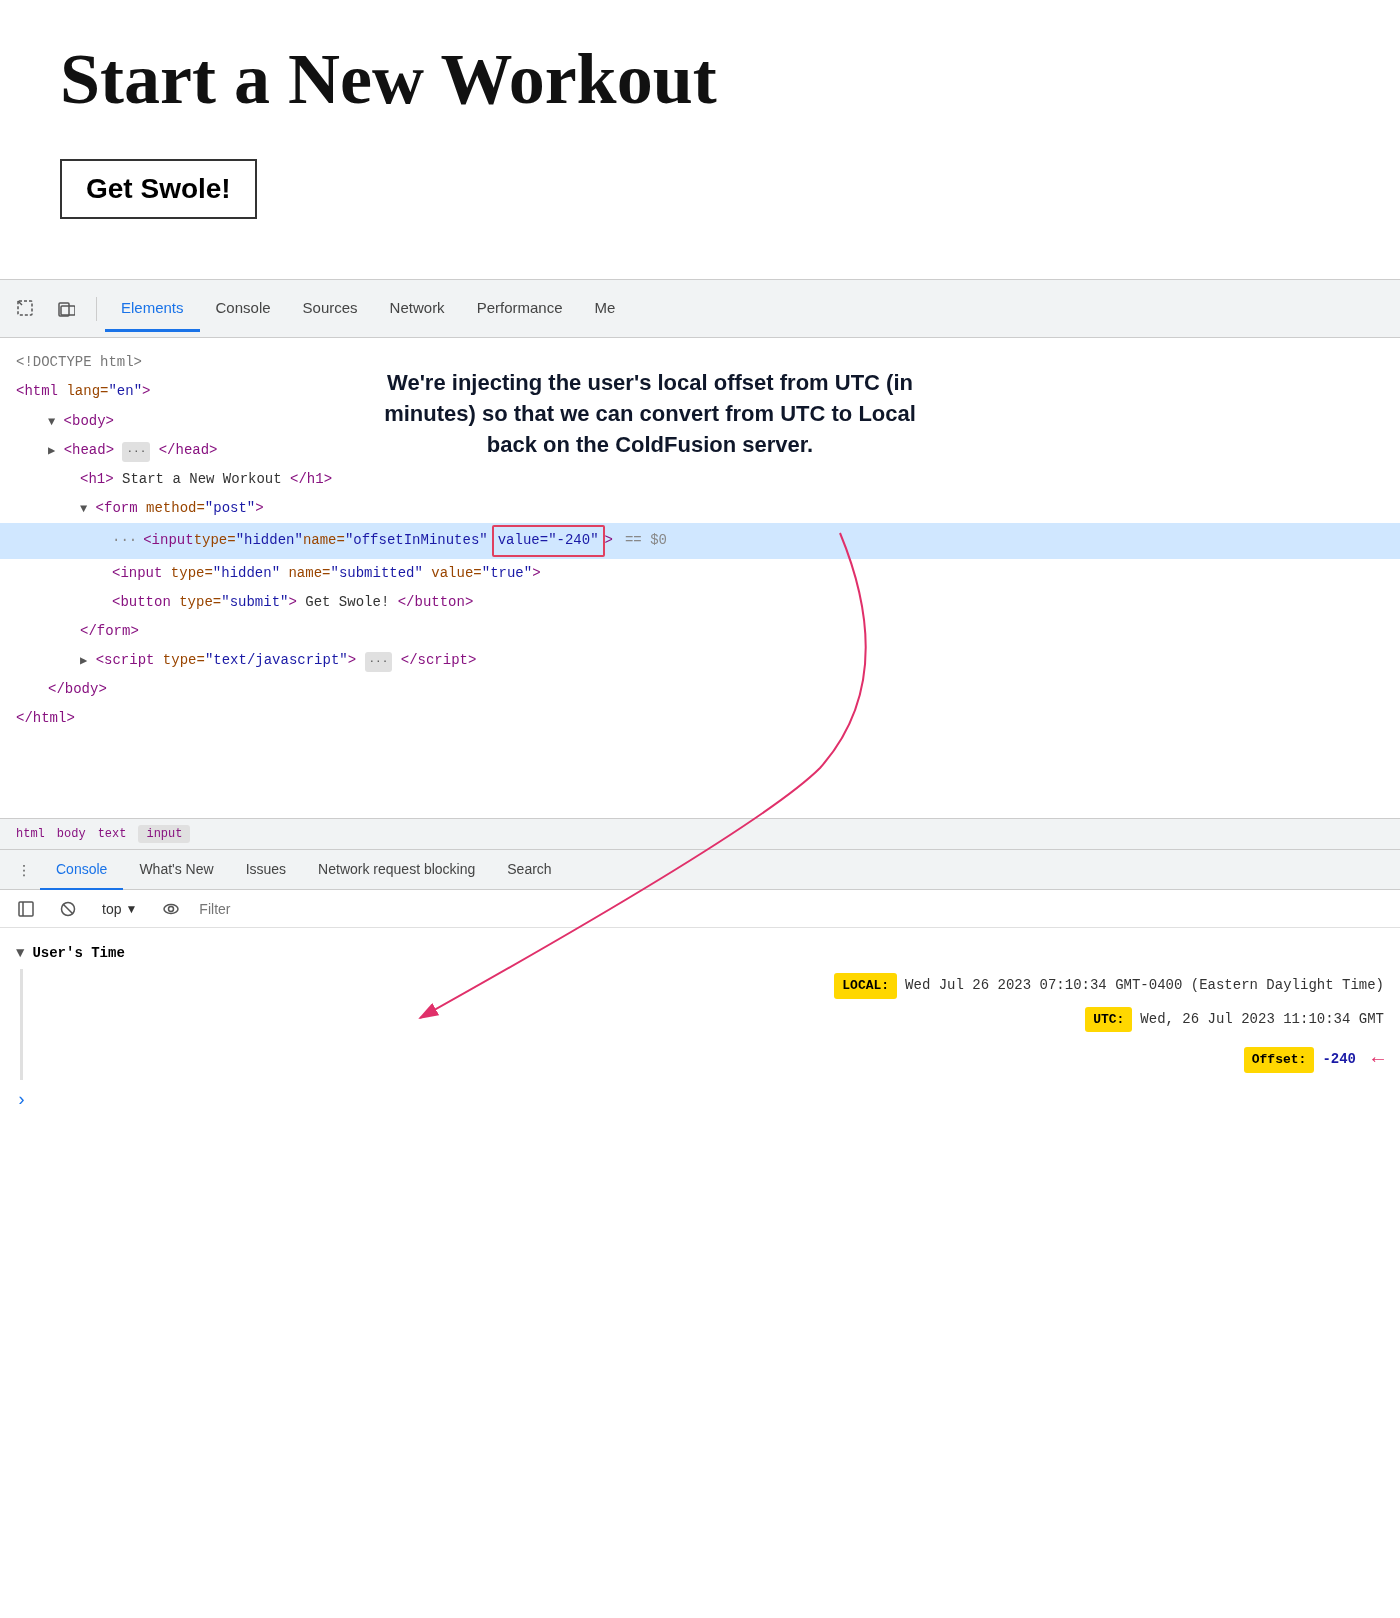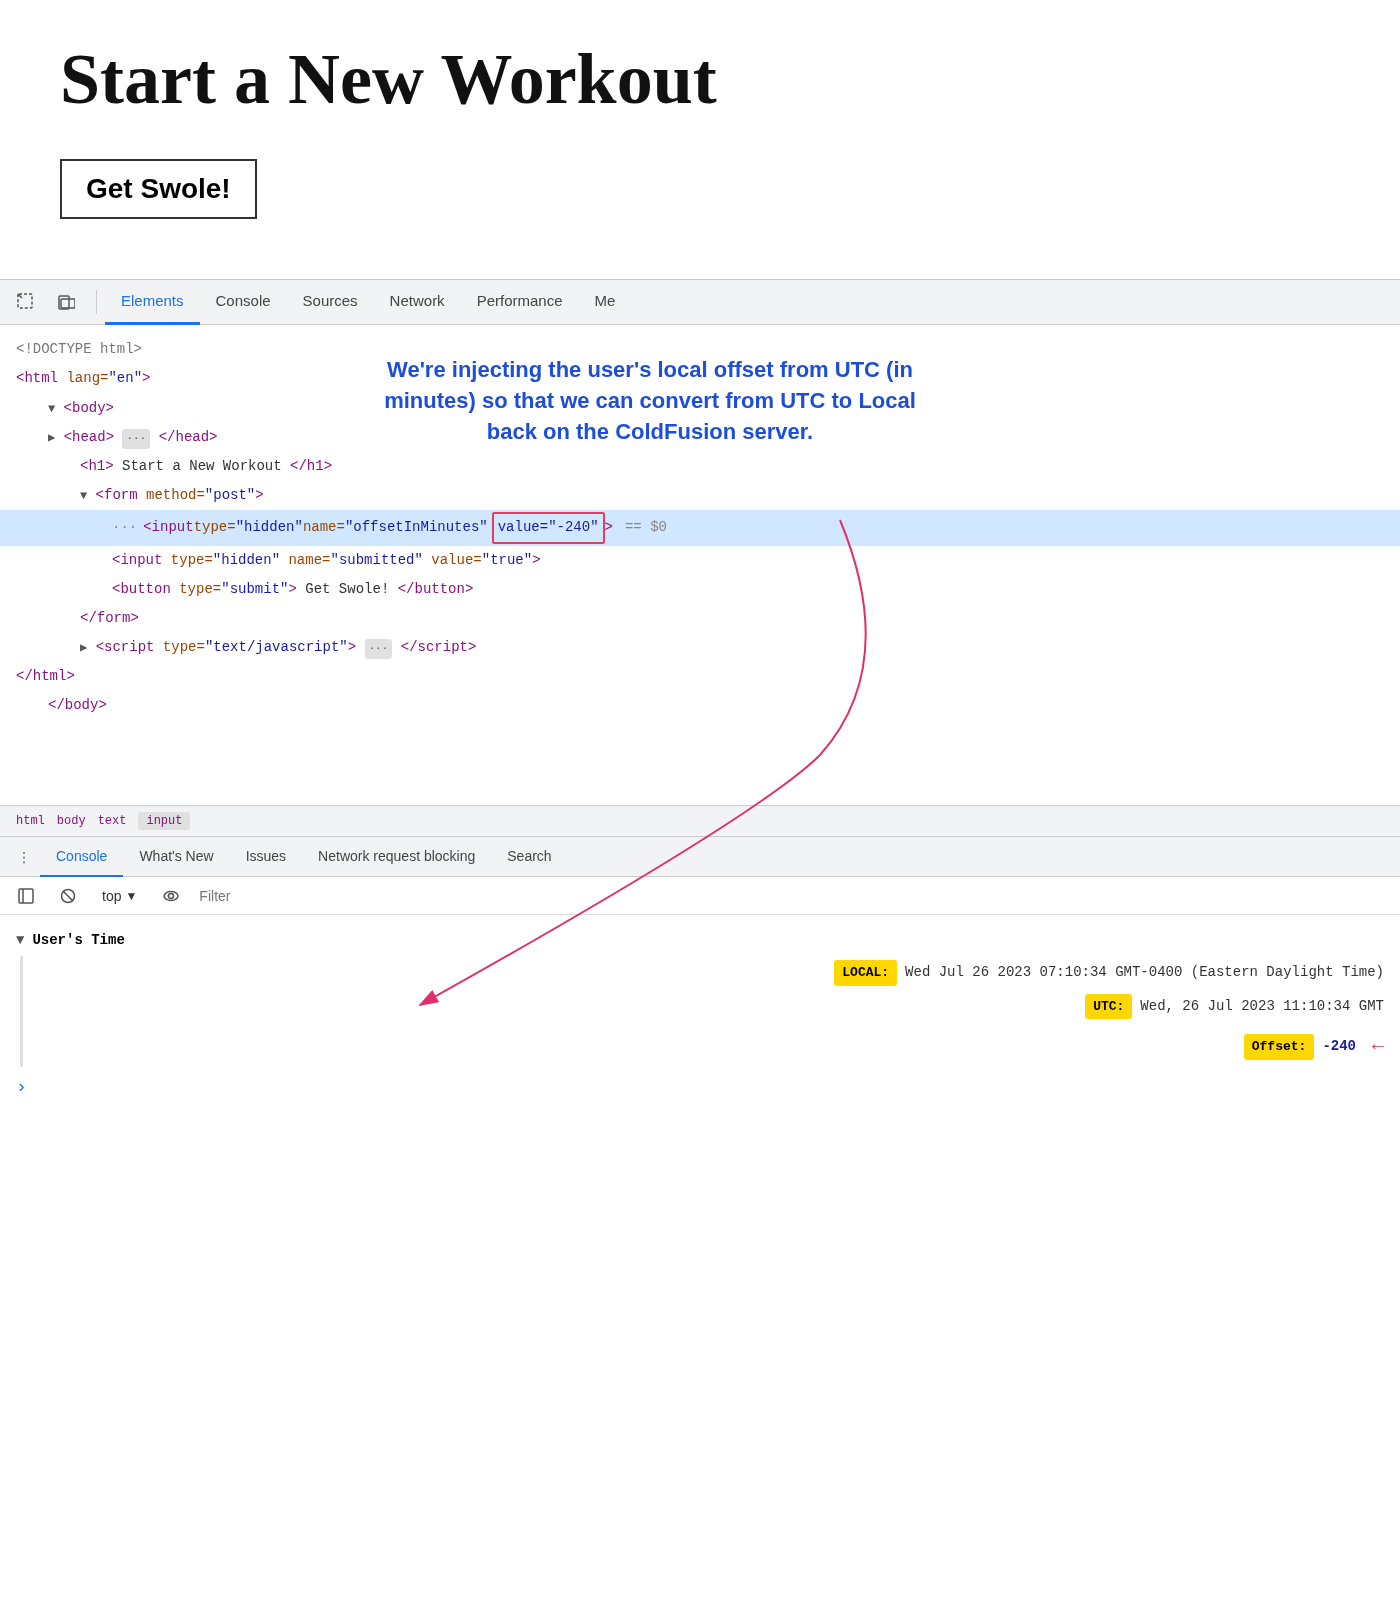--- a/index.html
+++ b/index.html
@@ -37,21 +37,21 @@
       width: 100%;
     }
 
     
     .devtools-tabs {
       display: flex;
       align-items: center;
       background: #f1f3f4;
       border-bottom: 1px solid #ccc;
       padding: 0 8px;
-      height: 45px;
+      height: 58px;
       gap: 0;
     }
 
     .devtools-icon-btn {
       width: 36px;
       height: 36px;
       display: flex;
       align-items: center;
       justify-content: center;
       cursor: pointer;
@@ -127,21 +127,21 @@
     }
 
     
     .annotation {
       position: absolute;
       top: 30px;
       left: 360px;
       width: 580px;
       font-size: 22px;
       font-weight: bold;
-      color: #1d4ed8;
+      color: #0f172a;
       line-height: 1.4;
       text-align: center;
       pointer-events: none;
     }
 
     
     .arrow-svg {
       position: absolute;
       top: 0;
       left: 0;
@@ -445,25 +445,25 @@
         <div class="dom-line" style="padding-left: 80px;">
           <span class="tag">&lt;/form&gt;</span>
         </div>
         <div class="dom-line" style="padding-left: 80px;">
           <span class="triangle">▶</span>
           <span class="tag"> &lt;script</span>
           <span class="attr-name"> type=</span><span class="attr-value">"text/javascript"</span><span class="tag">&gt;</span>
           <span class="dom-dots-btn">···</span>
           <span class="tag">&lt;/script&gt;</span>
         </div>
+        <div class="dom-line" style="padding-left: 48px;">
+          <span class="tag">&lt;/body&gt;</span>
+        </div>
         <div class="dom-line">
           <span class="tag">&lt;/html&gt;</span>
-        </div>
-        <div class="dom-line" style="padding-left: 48px;">
-          <span class="tag">&lt;/body&gt;</span>
         </div>
       </div>
 
       <div class="annotation">We're injecting the user's local offset from UTC (in minutes) so that we can convert from UTC to Local back on the ColdFusion server.</div>
 
       <svg class="arrow-svg" xmlns="http://www.w3.org/2000/svg">
         <defs>
           <marker id="arrowhead" markerWidth="10" markerHeight="7" refX="9" refY="3.5" orient="auto">
             <polygon points="0 0, 10 3.5, 0 7" fill="#e0306a"></polygon>
           </marker>

